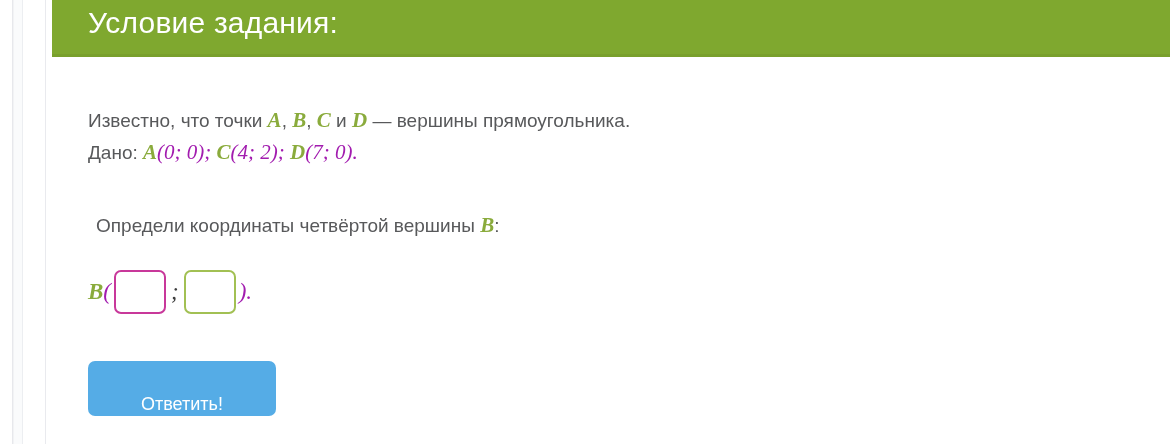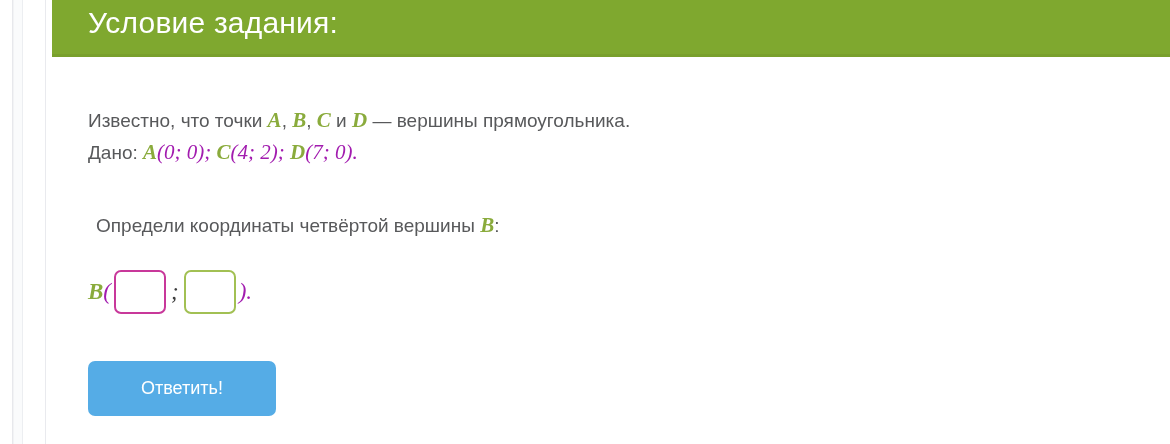--- a/index.html
+++ b/index.html
@@ -192,21 +192,21 @@
     height: 55px;
     border: none;
     border-radius: 7px;
     background: #55ace6;
     color: #ffffff;
     font-family: "Liberation Sans", sans-serif;
     font-size: 18px;
     line-height: 55px;
     text-align: center;
     cursor: pointer;
-    padding: 0;
+    padding: 16px;
   }
 </style>
 </head>
 <body>
 
 <div class="page">
 
   <div class="rail-outer"></div>
   <div class="rail rail-a"></div>
   <div class="rail rail-b"></div>

